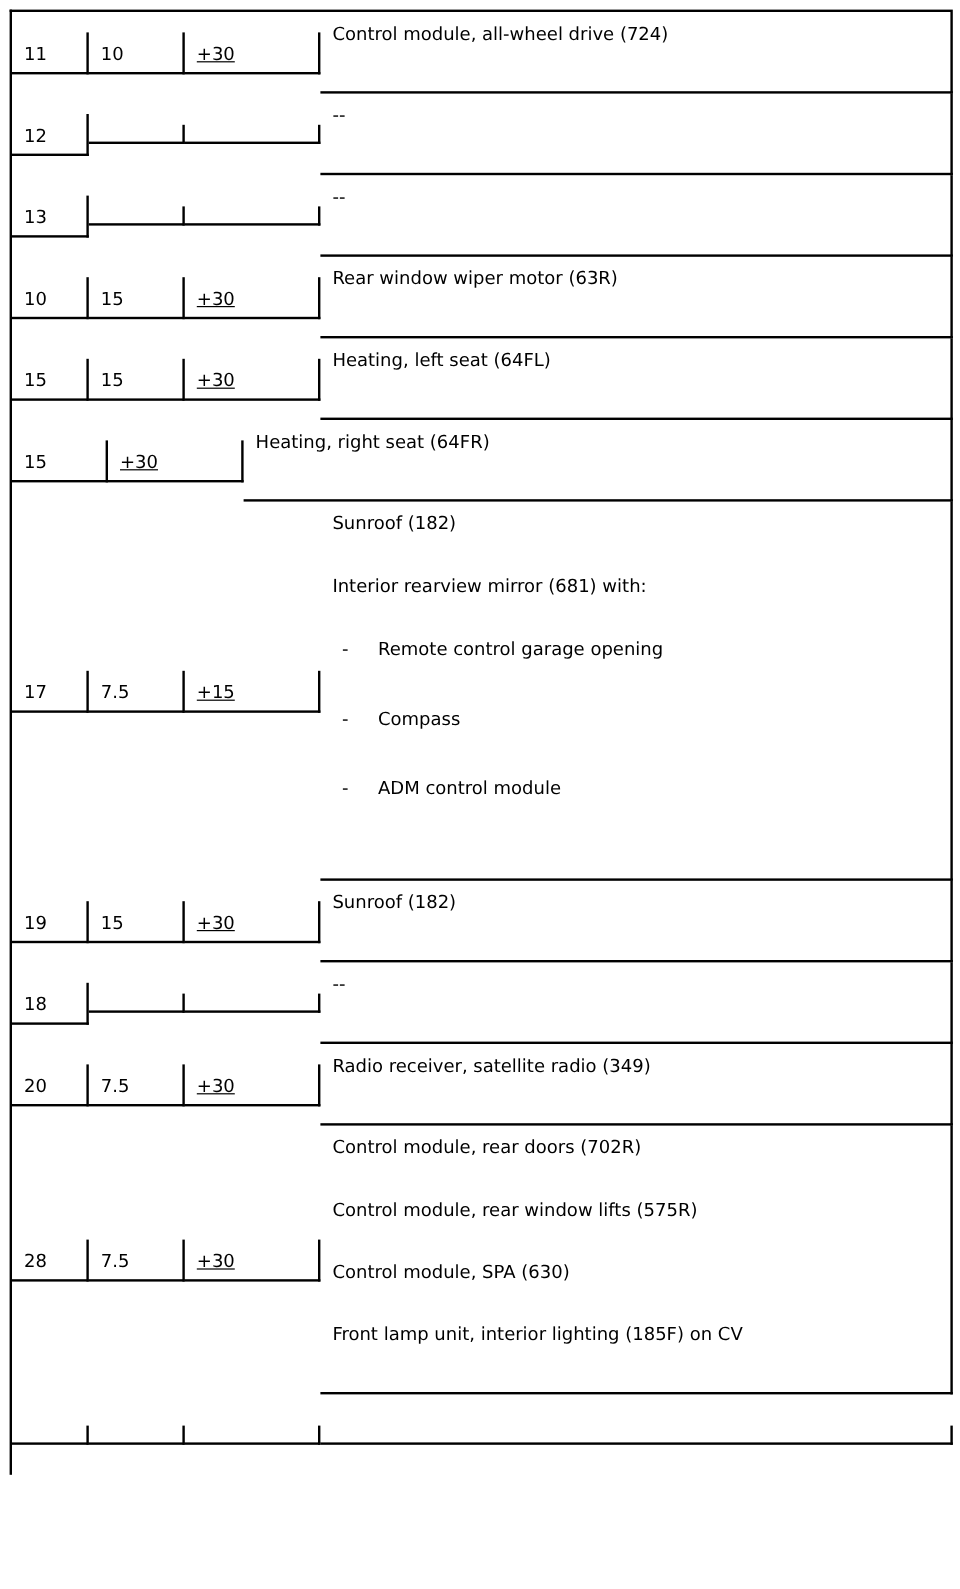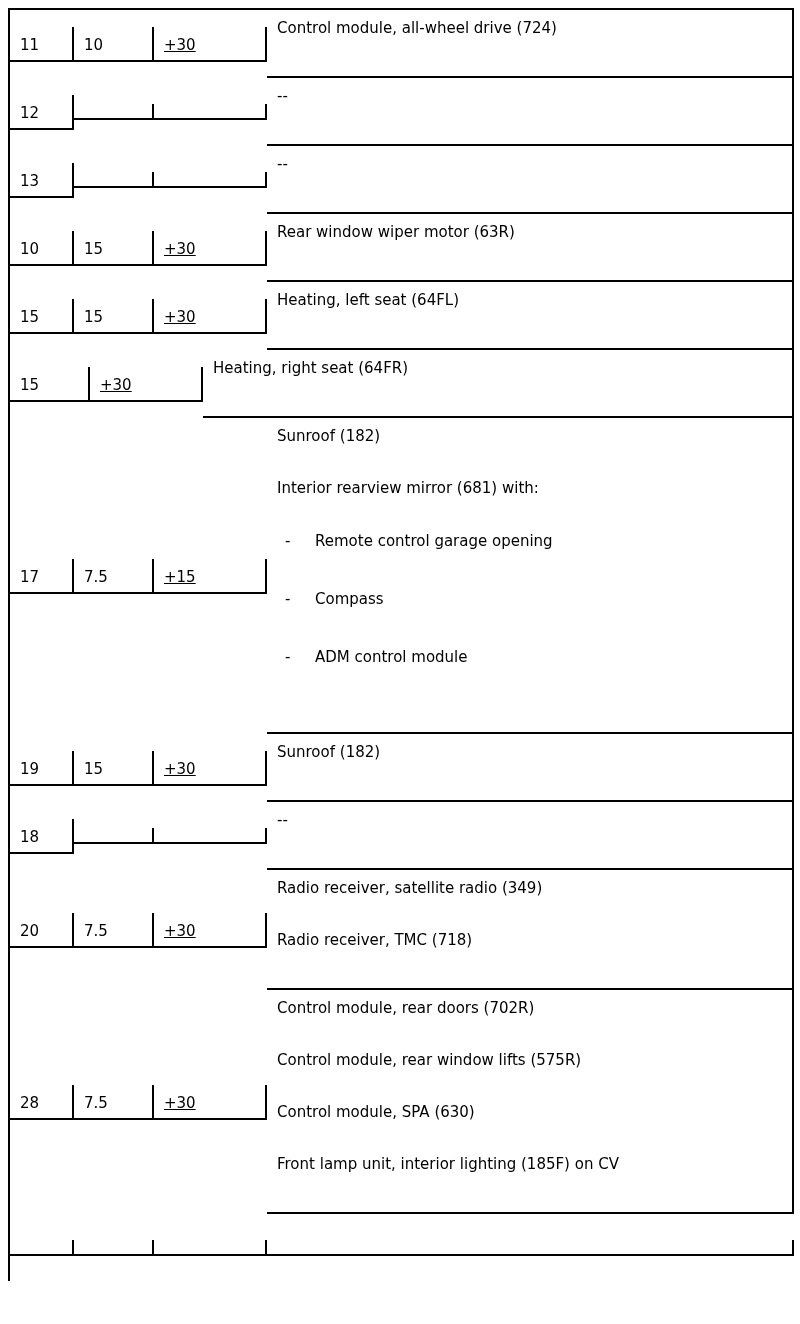--- a/index.html
+++ b/index.html
@@ -157,21 +157,20 @@
         <p>--</p>
       </div>
   </div>
 
   <div class="row">
     <div class="cell c1">20</div>
     <div class="cell c2">7.5</div>
     <div class="cell c3">+30</div>
     <div class="cell c4 desc">
         <p>Radio receiver, satellite radio (349)</p>
-        <p>Radio receiver, TMC (718)</p>
       </div>
   </div>
 
   <div class="row">
     <div class="cell c1">28</div>
     <div class="cell c2">7.5</div>
     <div class="cell c3">+30</div>
     <div class="cell c4 desc">
         <p>Control module, rear doors (702R)</p>
         <p>Control module, rear window lifts (575R)</p>

